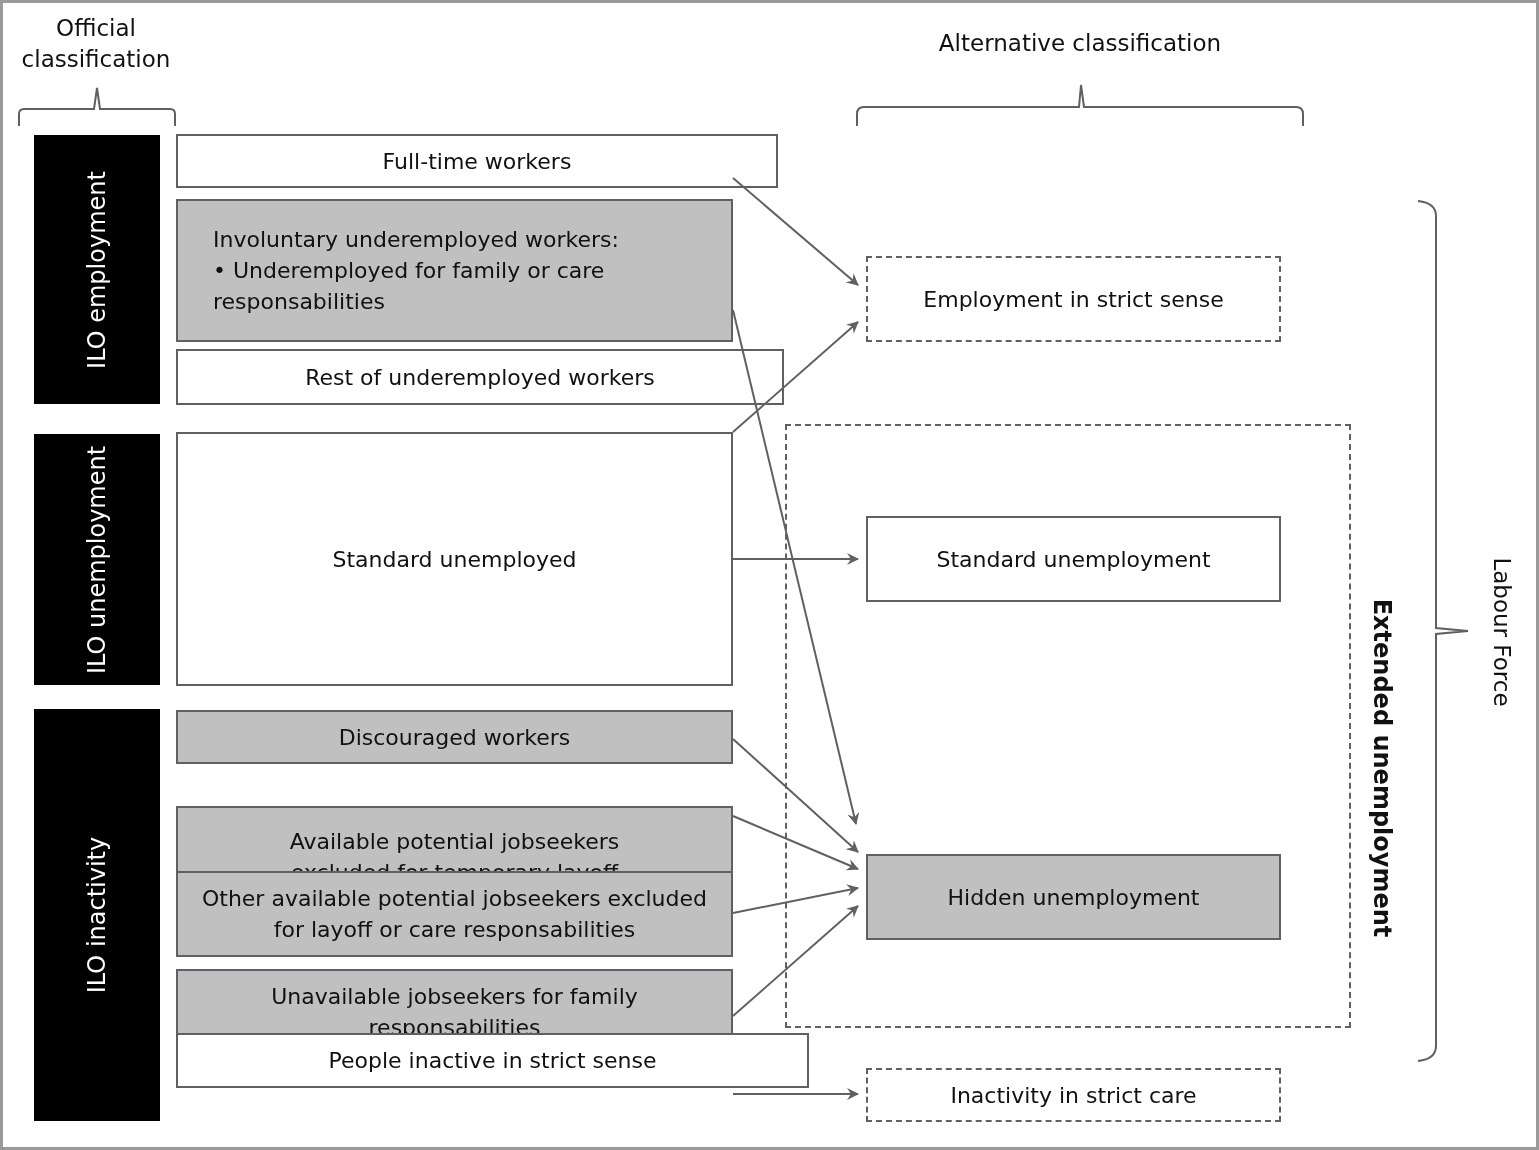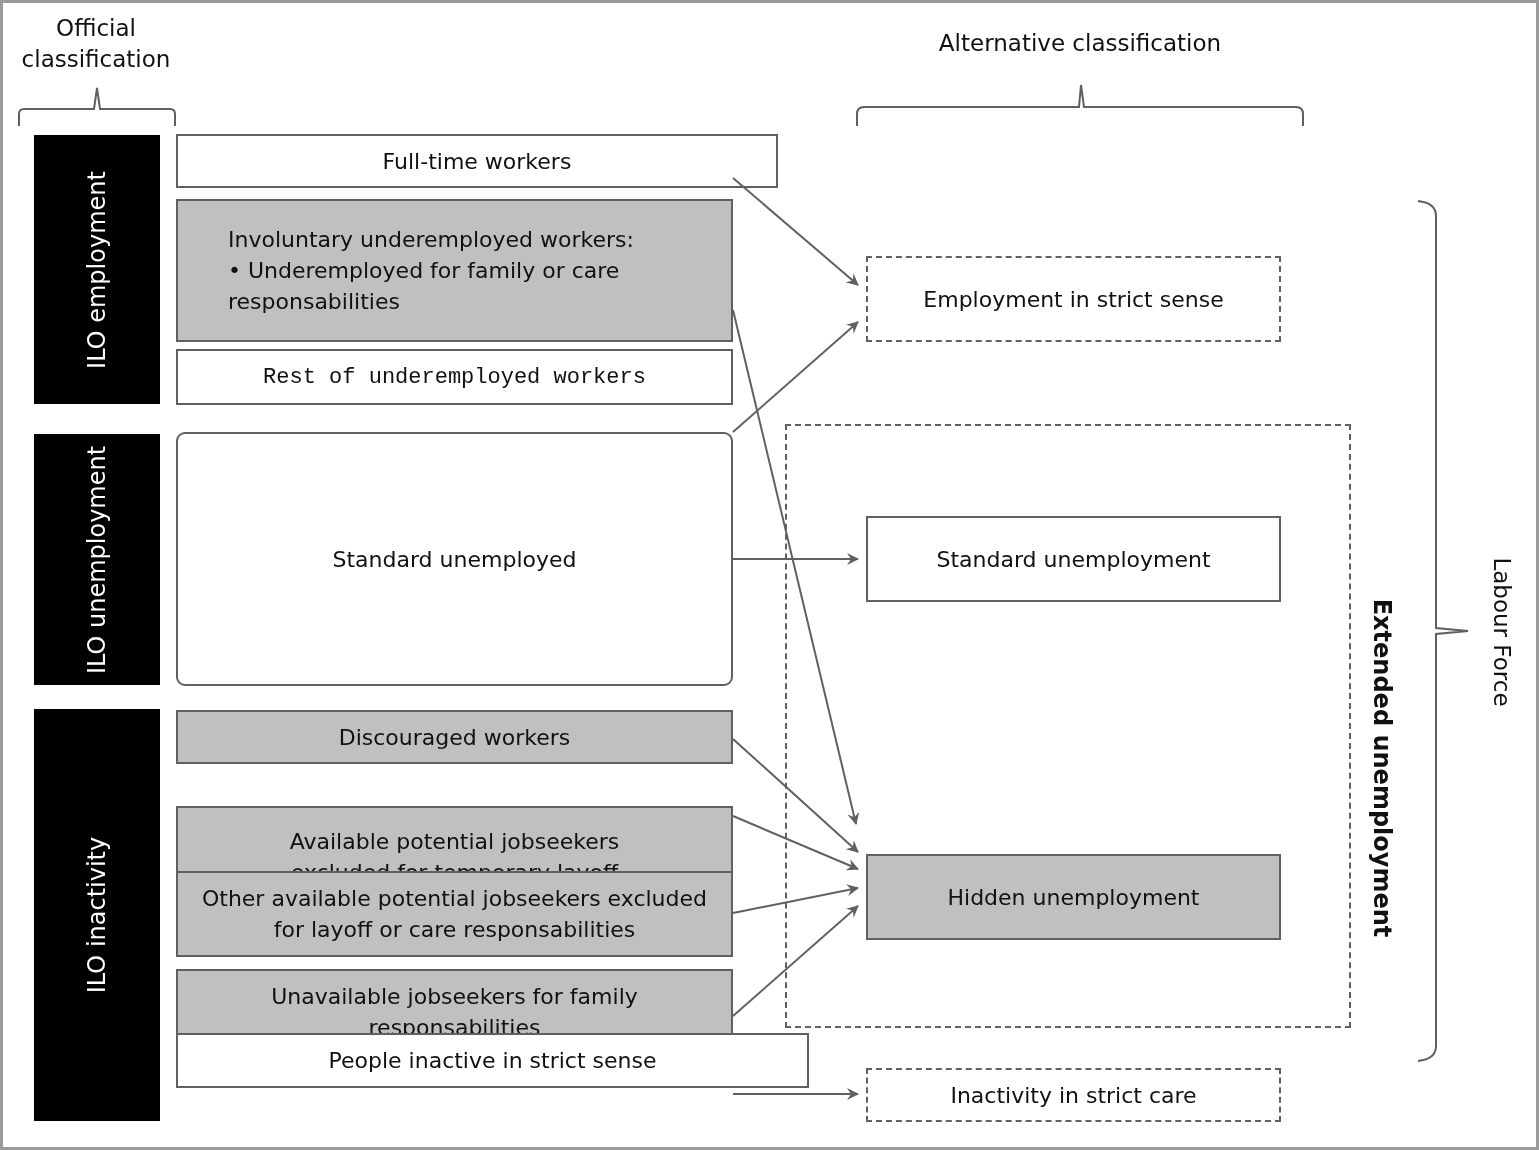--- a/index.html
+++ b/index.html
@@ -31,31 +31,31 @@
 </div>
 <div class="side" style="left:34px;top:434px;width:126px;height:251px;">
   <span>ILO unemployment</span>
 </div>
 <div class="side" style="left:34px;top:709px;width:126px;height:412px;">
   <span>ILO inactivity</span>
 </div>
 
 <div class="box" style="left:176px;top:134px;width:602px;height:54px;">Full-time workers</div>
 
-<div class="box gray left" style="left:176px;top:199px;width:557px;height:143px;padding-left:50px;">
+<div class="box gray left" style="left:176px;top:199px;width:557px;height:143px;padding-left:35px;">
   <div>
     <div>Involuntary underemployed workers:</div>
     <div>• Underemployed for family or care</div>
     <div>responsabilities</div>
   </div>
 </div>
 
-<div class="box" style="left:176px;top:349px;width:557px;height:56px;font-family:Liberation Mono, monospace;">Rest of underemployed workers</div>
+<div class="box" style="left:176px;top:349px;width:608px;height:56px;">Rest of underemployed workers</div>
 
-<div class="box" style="left:176px;top:432px;width:557px;height:254px;border-radius:9px;">Standard unemployed</div>
+<div class="box" style="left:176px;top:432px;width:557px;height:254px;">Standard unemployed</div>
 
 <div class="box gray" style="left:176px;top:710px;width:557px;height:54px;">Discouraged workers</div>
 <div class="box gray" style="left:176px;top:773px;width:557px;height:102px;padding:0 70px;margin-top:33px;">Available potential jobseekers excluded for temporary layoff</div>
 <div class="box gray" style="left:176px;top:871px;width:557px;height:86px;padding:0 18px;">Other available potential jobseekers excluded for layoff or care responsabilities</div>
 <div class="box gray" style="left:176px;top:969px;width:557px;height:86px;padding:0 39px;">Unavailable jobseekers for family responsabilities</div>
 <div class="box" style="left:176px;top:1033px;width:633px;height:55px;">People inactive in strict sense</div>
 
 <div class="box dashed" style="left:785px;top:424px;width:566px;height:604px;"></div>
 <div class="vlabel" style="left:1382px;top:768px;font-weight:bold;font-size:24px;">Extended unemployment</div>
 

